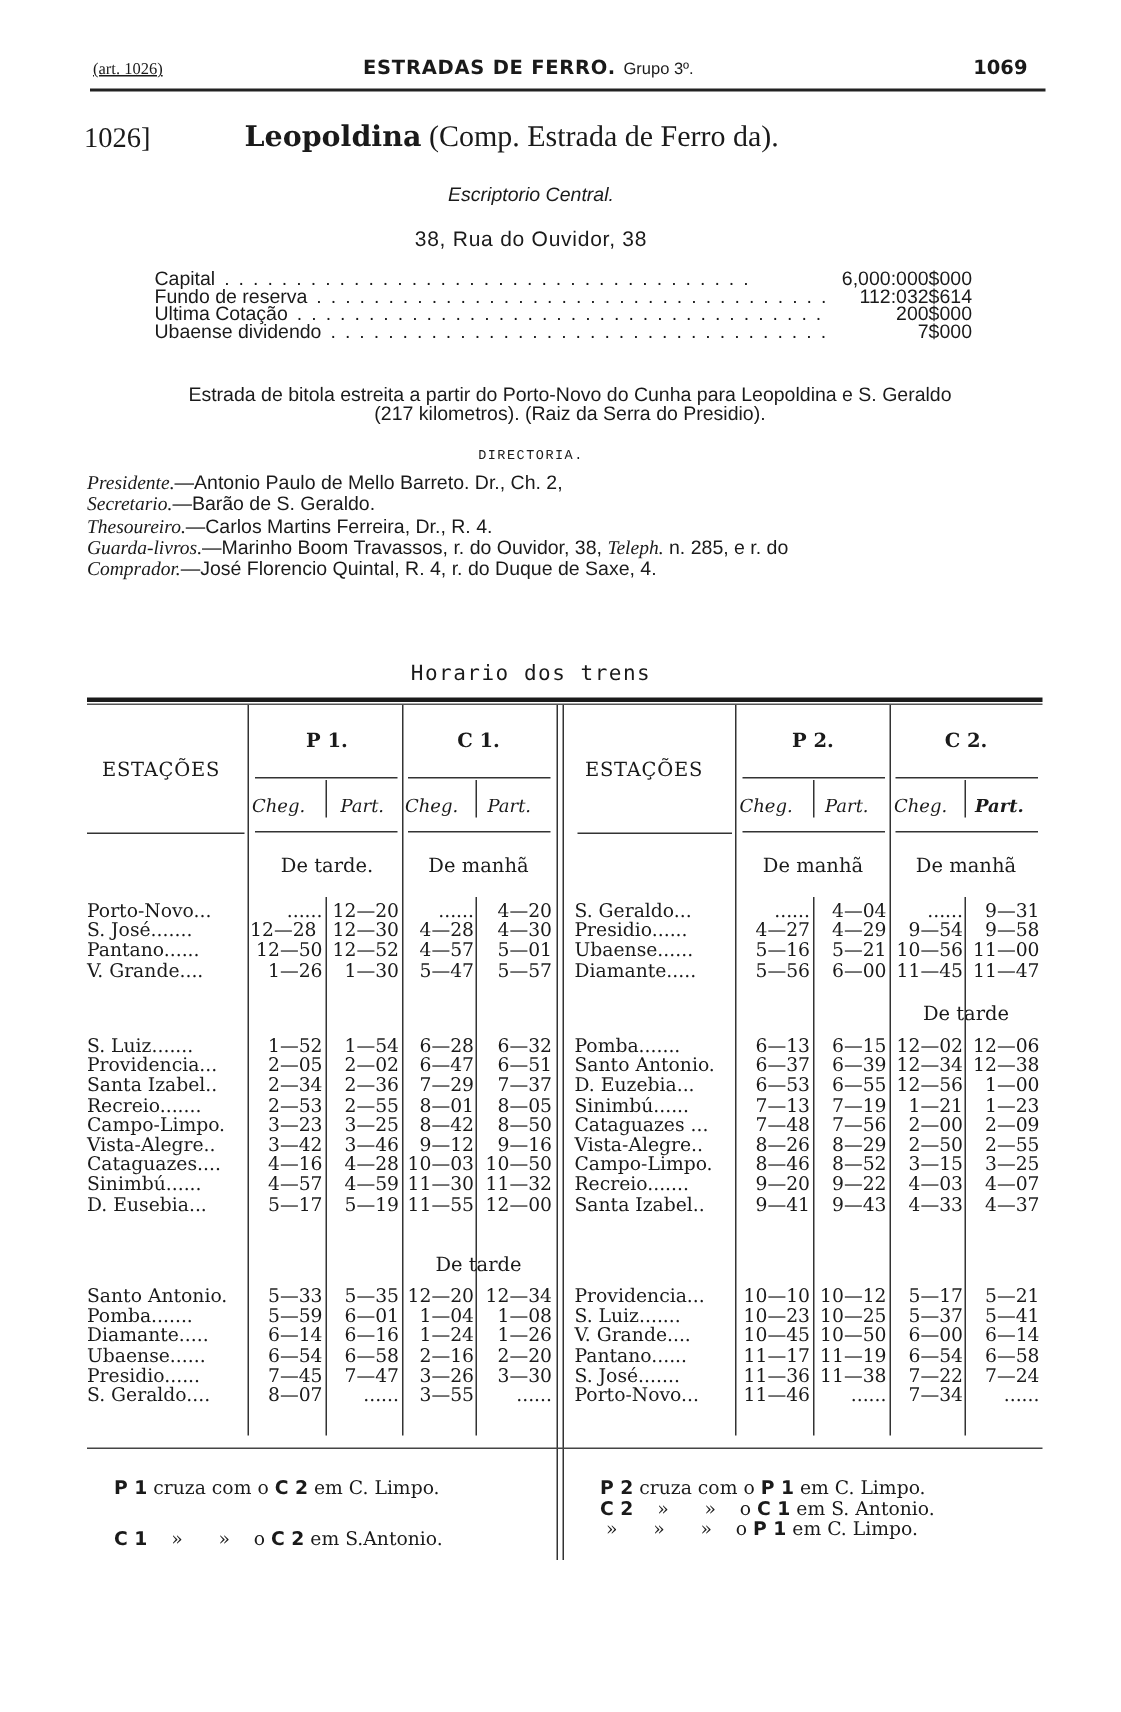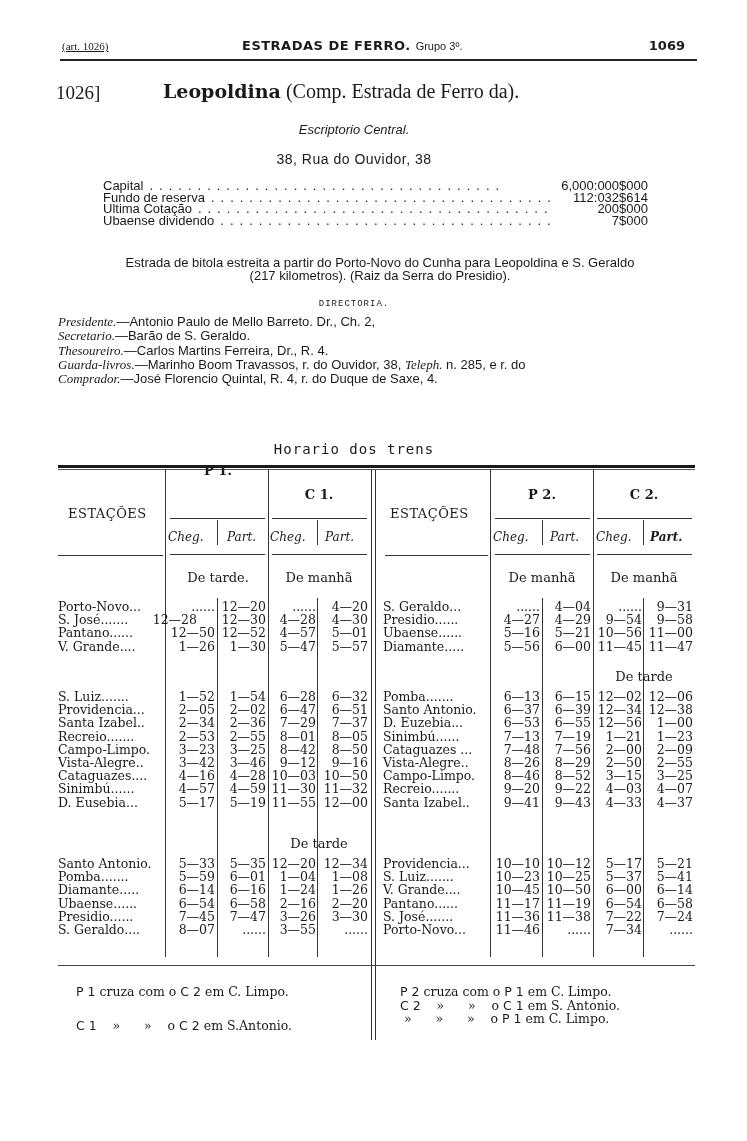--- a/index.html
+++ b/index.html
@@ -49,21 +49,21 @@
   .subhdr { font-style: italic; font-size: 12px; font-family: "DejaVu Serif", serif; }
   .hline { position: absolute; height: 1px; background: #333; }
   .period { font-family: "DejaVu Serif", serif; font-size: 13px; text-align: center; }
 
   .grid { position: absolute; font-family: "DejaVu Serif", serif; font-size: 12.5px; }
   .grid .row { height: 13.2px; line-height: 13.2px; position: relative; white-space: nowrap; }
   .grid .st { position: absolute; left: 0; }
   .grid .c { position: absolute; text-align: right; }
 
   .foot { font-family: "DejaVu Serif", serif; font-size: 12.5px; line-height: 13.5px; }
-  .foot b { font-family: "DejaVu Sans", sans-serif; font-weight: normal; }
+  .foot b { font-family: "DejaVu Sans", sans-serif; font-weight: bold; }
 </style>
 </head>
 <body>
 
 <div class="abs runhead">
   <span class="left">(art. 1026)</span>
   <span class="center"><span>ESTRADAS DE FERRO.</span> <span class="grp">Grupo 3º.</span></span>
   <span class="right">1069</span>
 </div>
 <div class="abs rule-top"></div>
@@ -139,21 +139,21 @@
   <div class="hline" style="left:170px; top:554px; width:95px;"></div>
   <div class="hline" style="left:272px; top:554px; width:95px;"></div>
   <div class="hline" style="left:385px; top:555px; width:103px;"></div>
   <div class="hline" style="left:495px; top:518px; width:95px;"></div>
   <div class="hline" style="left:597px; top:518px; width:95px;"></div>
   <div class="hline" style="left:495px; top:554px; width:95px;"></div>
   <div class="hline" style="left:597px; top:554px; width:95px;"></div>
   <div class="hline" style="left:58px; top:965px; width:637px; background:#444;"></div>
 
   <div class="abs hdr-est" style="left:68px; top:506px;">ESTAÇÕES</div>
-  <div class="abs hdr-train" style="left:168px; top:463px; width:100px;">P 1.</div>
+  <div class="abs hdr-train" style="left:168px; top:487px; width:100px;">P 1.</div>
   <div class="abs hdr-train" style="left:268px; top:487px; width:102px;">C 1.</div>
   <div class="abs subhdr" style="left:168px; top:530px;">Cheg.</div>
   <div class="abs subhdr" style="left:227px; top:530px;">Part.</div>
   <div class="abs subhdr" style="left:270px; top:530px;">Cheg.</div>
   <div class="abs subhdr" style="left:325px; top:530px;">Part.</div>
   <div class="abs period" style="left:168px; top:570px; width:100px;">De tarde.</div>
   <div class="abs period" style="left:268px; top:570px; width:102px;">De manhã</div>
   <div class="abs period" style="left:268px; top:836px; width:102px;">De tarde</div>
 
   <div class="abs hdr-est" style="left:390px; top:506px;">ESTAÇÕES</div>
@@ -170,21 +170,21 @@
   <div class="grid" style="left:58px; top:600px;">
     <div class="row">
         <span class="st">Porto-Novo...</span>
         <span class="c" style="left:107px;width:50px">......</span>
         <span class="c" style="left:158px;width:50px">12—20</span>
         <span class="c" style="left:210px;width:48px">......</span>
         <span class="c" style="left:260px;width:50px">4—20</span>
       </div>
     <div class="row">
         <span class="st">S. José.......</span>
-        <span class="c" style="left:89px;width:50px">12—28</span>
+        <span class="c" style="left:103px;width:50px">12—28</span>
         <span class="c" style="left:158px;width:50px">12—30</span>
         <span class="c" style="left:210px;width:48px">4—28</span>
         <span class="c" style="left:260px;width:50px">4—30</span>
       </div>
     <div class="row">
         <span class="st">Pantano......</span>
         <span class="c" style="left:107px;width:50px">12—50</span>
         <span class="c" style="left:158px;width:50px">12—52</span>
         <span class="c" style="left:210px;width:48px">4—57</span>
         <span class="c" style="left:260px;width:50px">5—01</span>

